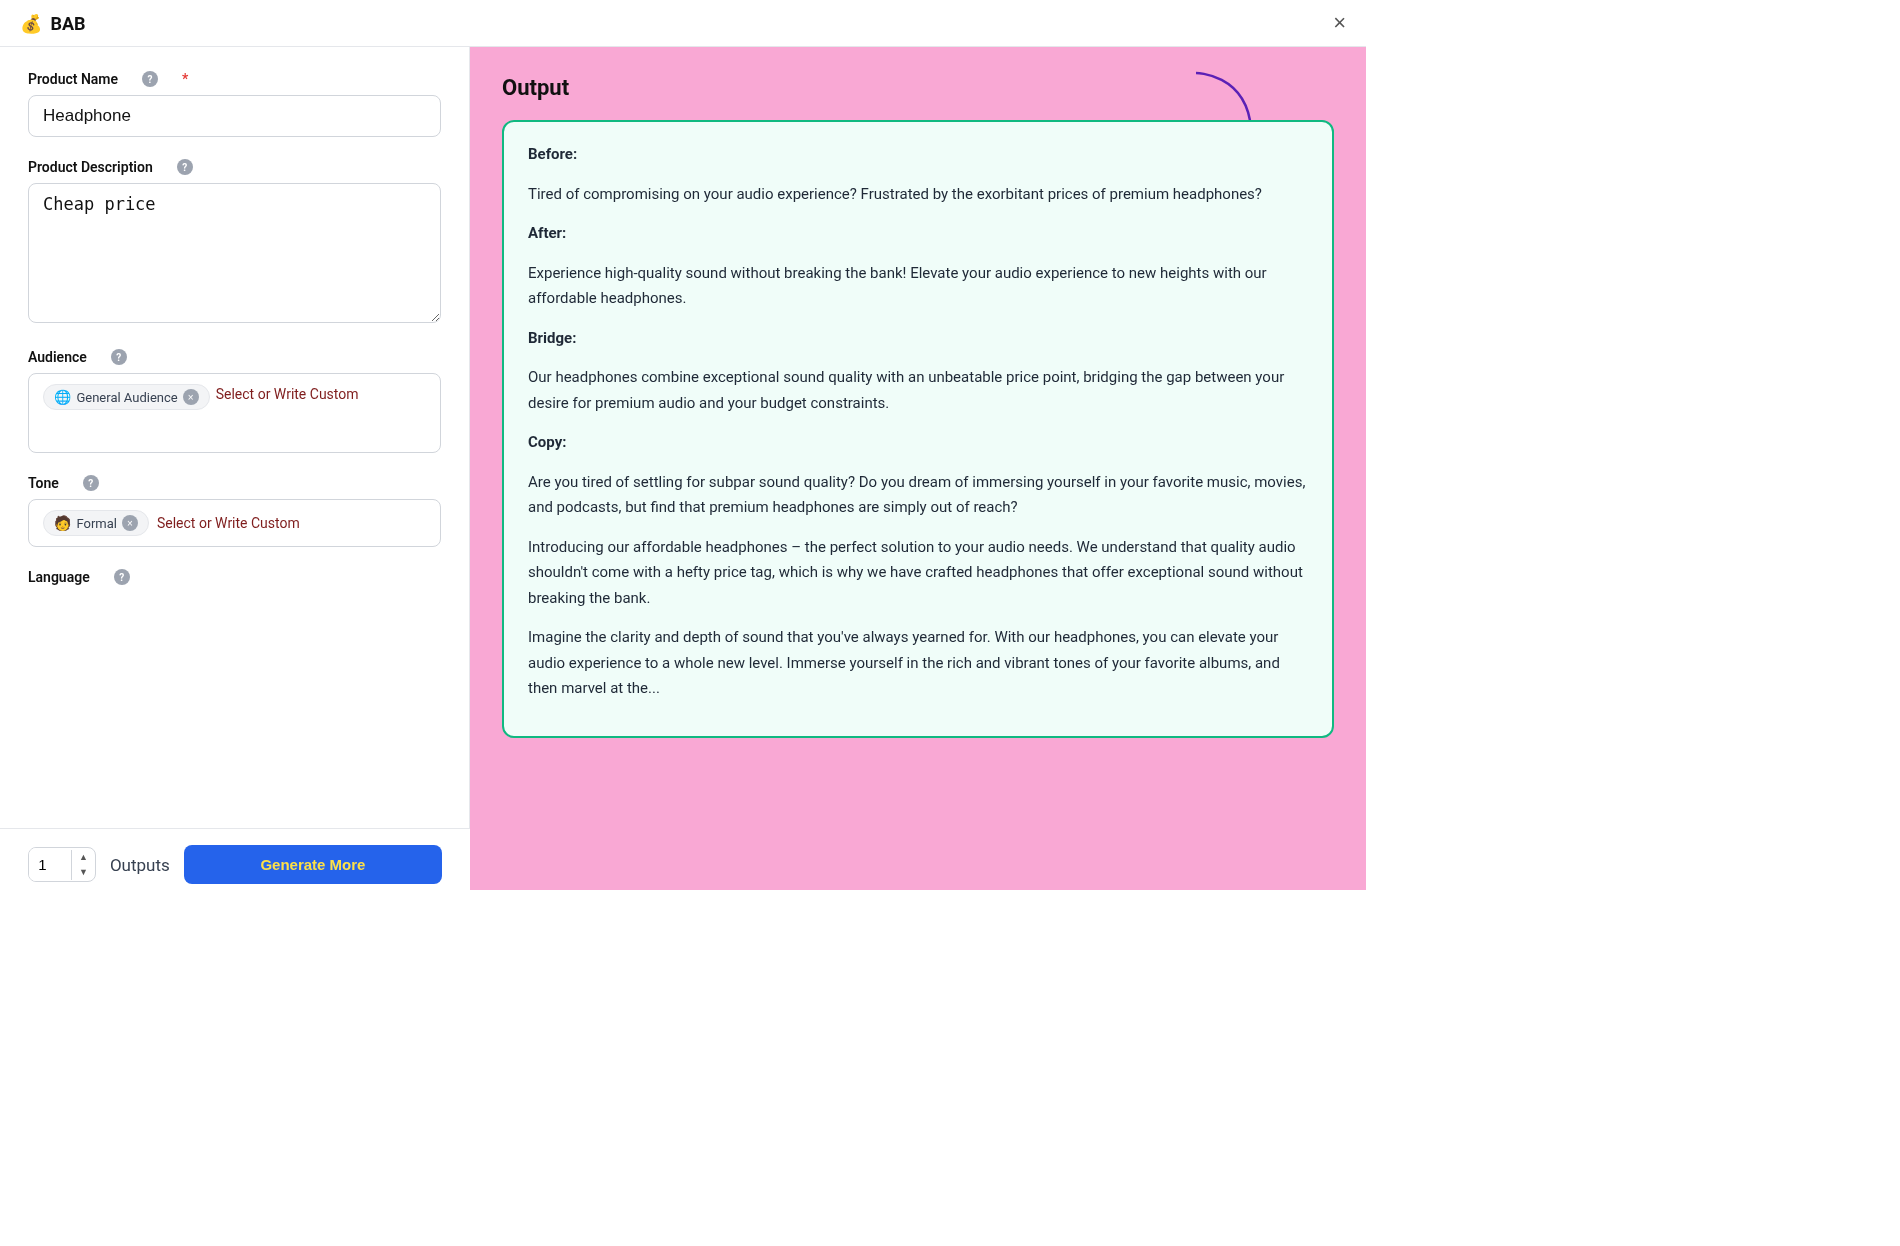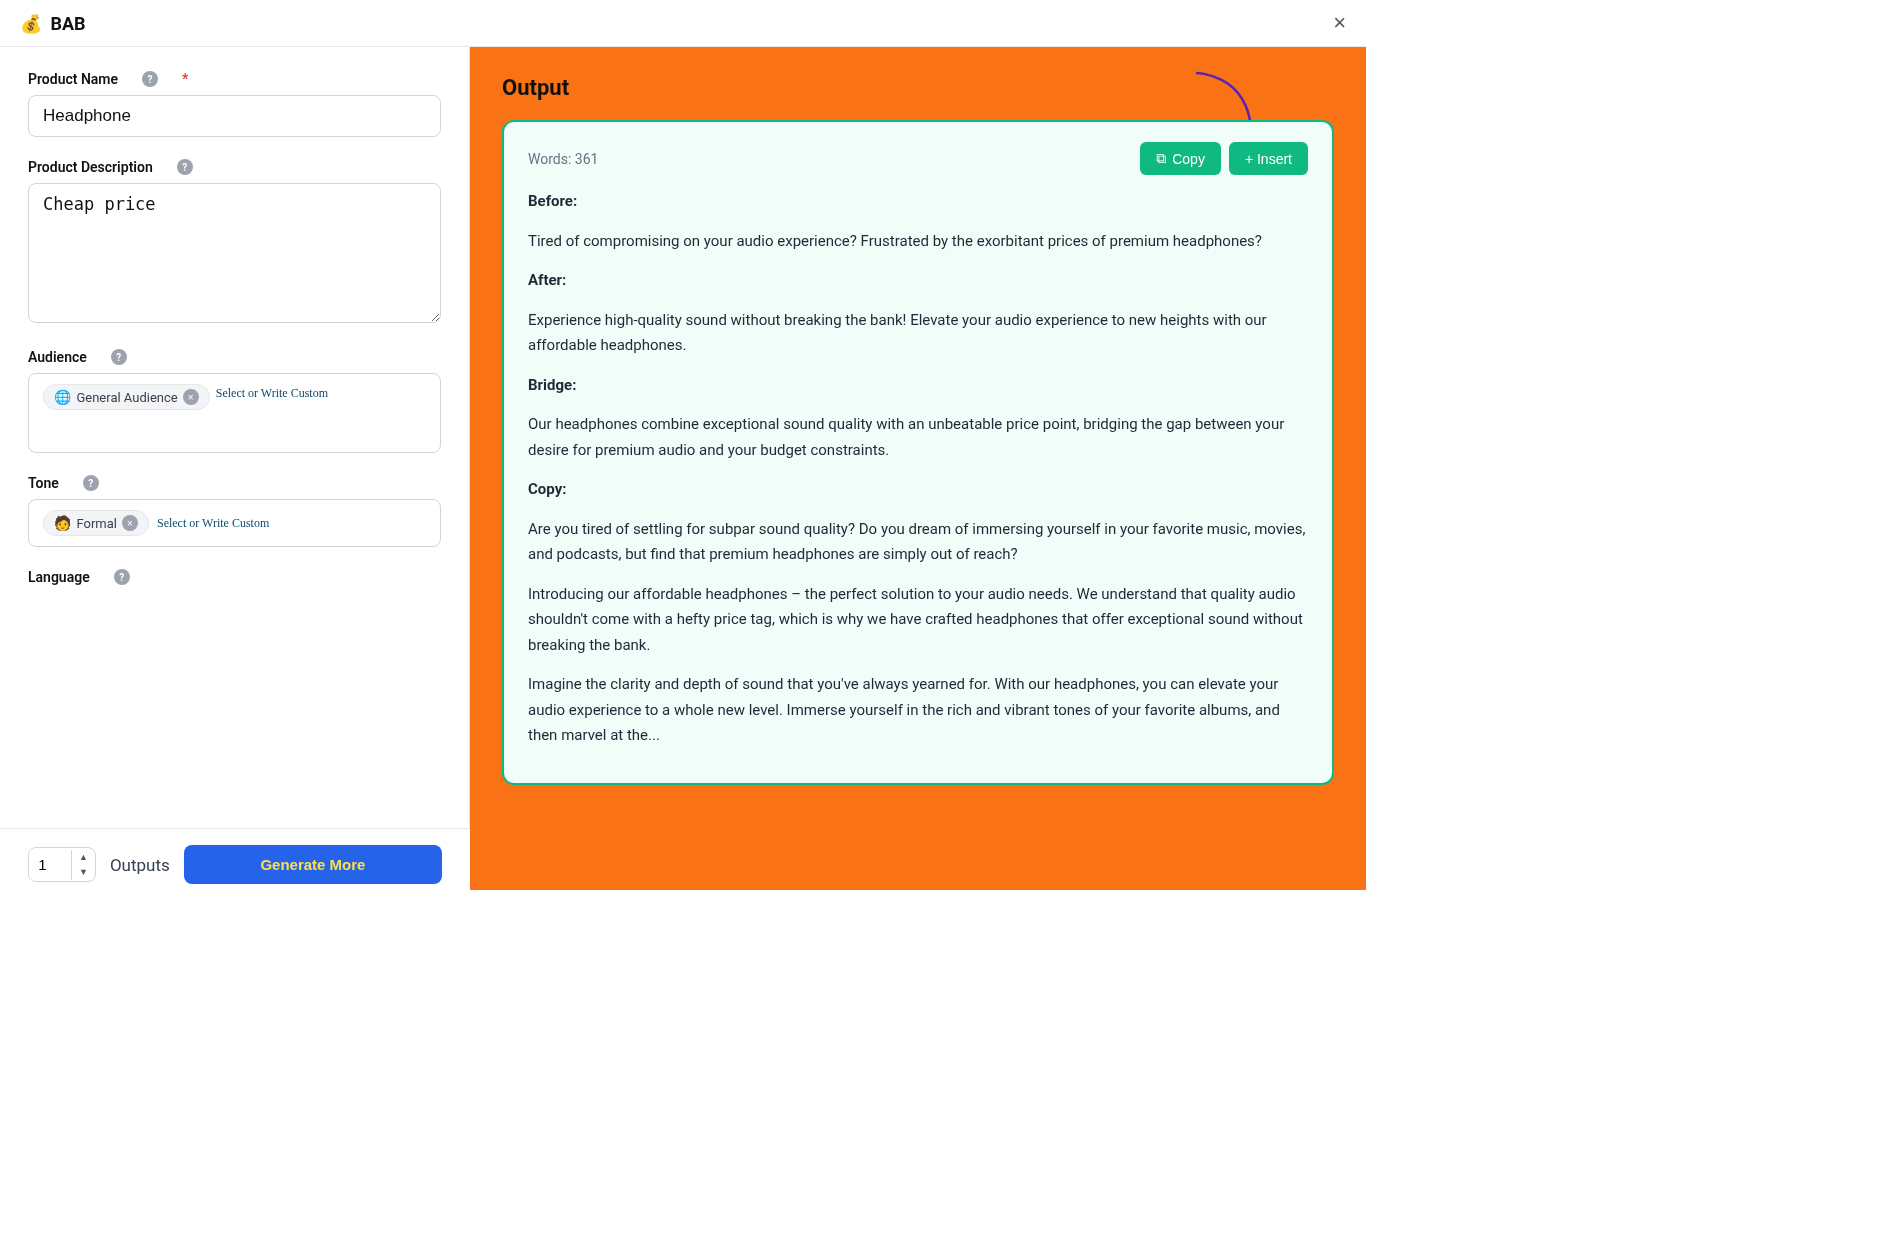--- a/index.html
+++ b/index.html
@@ -137,24 +137,23 @@
       border-radius: 50%;
       background: #9ca3af;
       color: #fff;
       font-size: 10px;
       cursor: pointer;
       border: none;
       padding: 0;
     }
 
     .tag-placeholder {
-      color: #0c4a6e;
-      font-size: 12px;
+      color: #7f1d1d;
+      font-size: 14px;
       padding: 2px 0;
-      font-family: Liberation Serif, serif;
     }
 
     
     .tone-input-area {
       width: 100%;
       border: 1px solid #d1d5db;
       border-radius: 8px;
       padding: 10px 14px;
       display: flex;
       align-items: center;
@@ -221,21 +220,21 @@
       font-size: 15px;
       font-weight: 600;
       cursor: pointer;
     }
 
     
     .right-panel {
       flex: 1;
       padding: 28px 32px;
       overflow-y: auto;
-      background: #f97316;
+      background: #f9a8d4;
     }
 
     .output-title {
       font-size: 22px;
       font-weight: 700;
       color: #111;
       margin-bottom: 20px;
     }
 
     .output-card {
@@ -403,32 +402,20 @@
     <h2 class="output-title">Output</h2>
 
     <div class="arrow-annotation">
       <svg class="arrow-svg" viewBox="0 0 90 100" fill="none" xmlns="http://www.w3.org/2000/svg">
         <path d="M 20 5 C 20 5 70 5 75 60 L 75 80" stroke="#5b21b6" stroke-width="2.5" fill="none"></path>
         <polygon points="68,76 75,92 82,76" fill="#5b21b6"></polygon>
       </svg>
     </div>
 
     <div class="output-card">
-      <div class="output-card-header">
-        <span class="words-count">Words: 361</span>
-        <div class="btn-group">
-          <button class="btn-copy">
-            <span>⧉</span>
-            <span>Copy</span>
-          </button>
-          <button class="btn-insert">
-            <span>+ Insert</span>
-          </button>
-        </div>
-      </div>
       <div class="output-text">
         <p><strong>Before:</strong></p>
         <p>Tired of compromising on your audio experience? Frustrated by the exorbitant prices of premium headphones?</p>
         <p><strong>After:</strong></p>
         <p>Experience high-quality sound without breaking the bank! Elevate your audio experience to new heights with our affordable headphones.</p>
         <p><strong>Bridge:</strong></p>
         <p>Our headphones combine exceptional sound quality with an unbeatable price point, bridging the gap between your desire for premium audio and your budget constraints.</p>
         <p><strong>Copy:</strong></p>
         <p>Are you tired of settling for subpar sound quality? Do you dream of immersing yourself in your favorite music, movies, and podcasts, but find that premium headphones are simply out of reach?</p>
         <p>Introducing our affordable headphones – the perfect solution to your audio needs. We understand that quality audio shouldn't come with a hefty price tag, which is why we have crafted headphones that offer exceptional sound without breaking the bank.</p>

